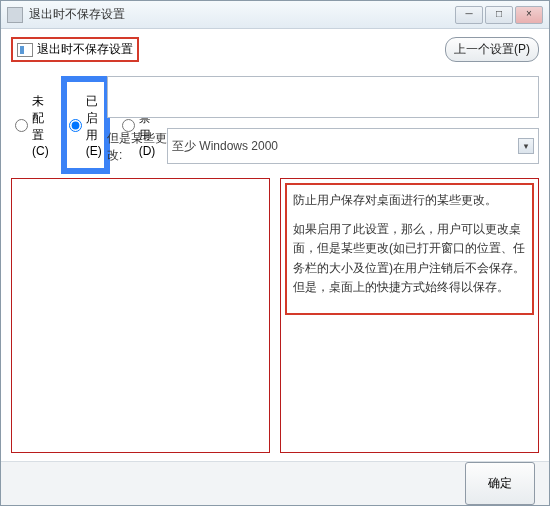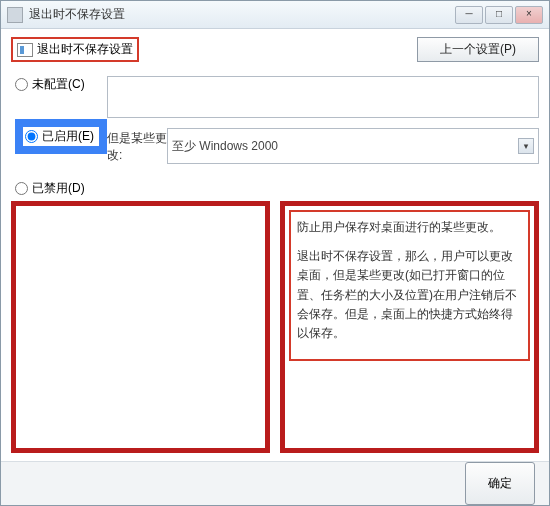--- a/index.html
+++ b/index.html
@@ -10,36 +10,36 @@
   .titlebar .title { flex: 1; color: #333; }
   .winbtns { display: flex; gap: 2px; }
   .winbtn { width: 28px; height: 18px; border: 1px solid #aab4c0; background: linear-gradient(#f0f4f8,#dce4ec); border-radius: 2px; font-size: 10px; line-height: 14px; text-align: center; color: #333; }
   .winbtn.close { background: linear-gradient(#f0d0d0,#e8b0b0); }
   .content { flex: 1; background: #fff; padding: 8px 10px; display: flex; flex-direction: column; }
   .toprow { display: flex; align-items: flex-start; }
   .setting-title { display: inline-flex; align-items: center; border: 2px solid #d43a2a; padding: 2px 4px; }
   .setting-title .sicon { width: 16px; height: 14px; border: 1px solid #888; background: #fff; margin-right: 4px; position: relative; }
   .setting-title .sicon::before { content:""; position:absolute; left:2px; top:2px; width:4px; height:8px; background:#5a99d6; }
   .topbtns { margin-left: auto; display: flex; gap: 6px; }
-  .btn { border: 1px solid #8f9aa6; background: linear-gradient(#fdfdfd,#e8ecef); border-radius: 0; padding: 3px 22px; color: #222; cursor: pointer; margin-left: 35px; }
+  .btn { border: 1px solid #8f9aa6; background: linear-gradient(#fdfdfd,#e8ecef); border-radius: 11px; padding: 3px 8px; color: #222; cursor: pointer; margin-left: 35px; }
   .options { margin-top: 14px; display: flex; }
-  .radios { width: 96px; display: flex; flex-direction: column; gap: 26px; padding-left: 4px; }
+  .radios { width: 96px; display: flex; gap: 12px; padding-left: 4px; }
   .radio { display: flex; align-items: center; gap: 4px; }
   .radio input { width: 13px; height: 13px; }
-  .radio-enabled { border: 8px solid #3b82f6; padding: 1px 2px; display: inline-flex; align-items: center; gap: 4px; }
+  .radio-enabled { border: 6px solid #3b82f6; padding: 1px 2px; display: inline-flex; align-items: center; gap: 4px; }
   .rightcol { flex: 1; }
   .row { display: flex; margin-bottom: 10px; align-items: flex-start; }
   .lbl { width: 60px; color: #333; padding-top: 2px; }
   .textarea { flex: 1; height: 42px; border: 1px solid #b4bcc6; background: #fff; resize: none; padding: 2px 4px; }
   .platform-box { flex: 1; height: 22px; border: 1px solid #b4bcc6; background: #fff; display: flex; align-items: center; padding: 17px 4px; color: #444; }
   .platform-box .dd { margin-left: auto; width: 16px; height: 16px; border: 1px solid #aab4c0; background: linear-gradient(#f0f4f8,#dce4ec); font-size: 9px; line-height: 14px; text-align: center; }
   .midrow { display: flex; margin-top: 8px; }
   .coll { width: 50%; color: #333; }
   .panels { flex: 1; display: flex; gap: 10px; margin-top: 4px; min-height: 0; }
-  .panel { flex: 1; border: 5px solid #b91c1c; background: #fff; overflow: auto; }
+  .panel { flex: 1; border: 1px solid #b91c1c; background: #fff; overflow: auto; }
   .help-inner { border: 2px solid #d43a2a; margin: 4px; padding: 6px; color: #333; line-height: 1.6; }
   .help-inner p { margin-bottom: 10px; }
   .footer { height: 44px; border-top: 1px solid #d8dee4; display: flex; align-items: center; justify-content: flex-end; padding: 0 14px; background: #f2f4f6; }
   .btn-ok { border: 1px solid #8f9aa6; background: linear-gradient(#fdfdfd,#e8ecef); border-radius: 3px; padding: 12px 22px; cursor: pointer; }
 </style>
 </head>
 <body>
 
 <div class="window">
   <div class="titlebar">
@@ -93,21 +93,21 @@
         </div>
       </div>
     </div>
 
 
     <div class="panels">
       <div class="panel"></div>
       <div class="panel">
         <div class="help-inner">
           <p>防止用户保存对桌面进行的某些更改。</p>
-          <p>退出时不保存设置，那么，用户可以更改桌面，但是某些更改(如已打开窗口的位置、任务栏的大小及位置)在用户注销后不会保存。但是，桌面上的快捷方式始终得以保存。</p>
+          <p>如果启用了此设置，那么，用户可以更改桌面，但是某些更改(如已打开窗口的位置、任务栏的大小及位置)在用户注销后不会保存。但是，桌面上的快捷方式始终得以保存。</p>
         </div>
       </div>
     </div>
   </div>
 
   <div class="footer">
     <button class="btn-ok">确定</button>
   </div>
 </div>
 

